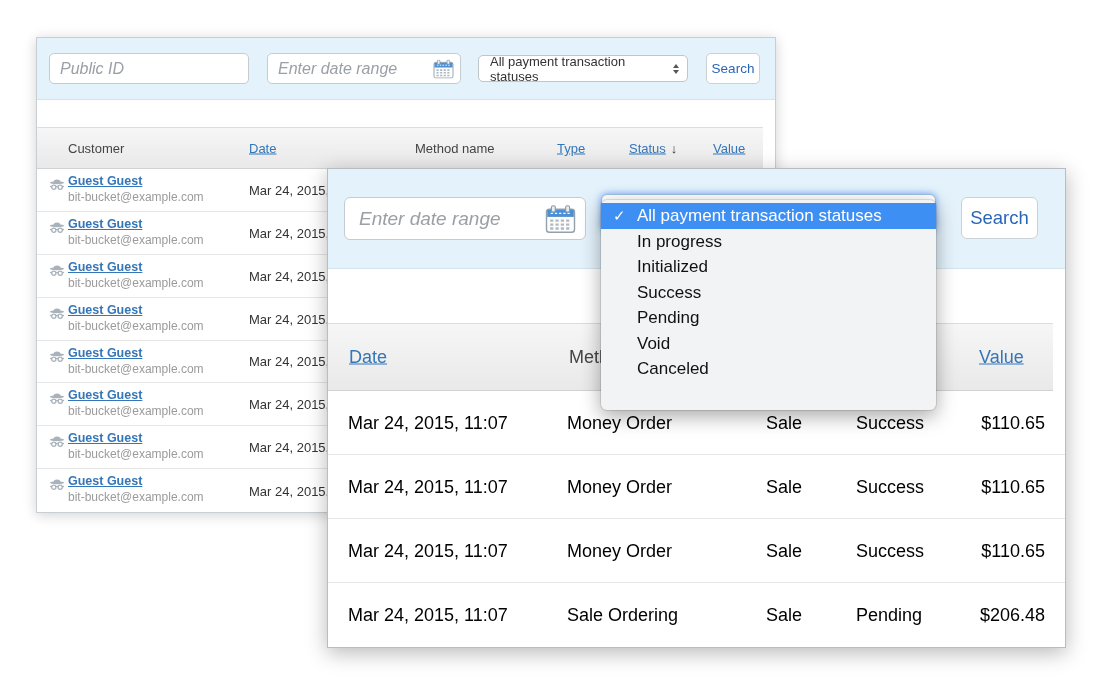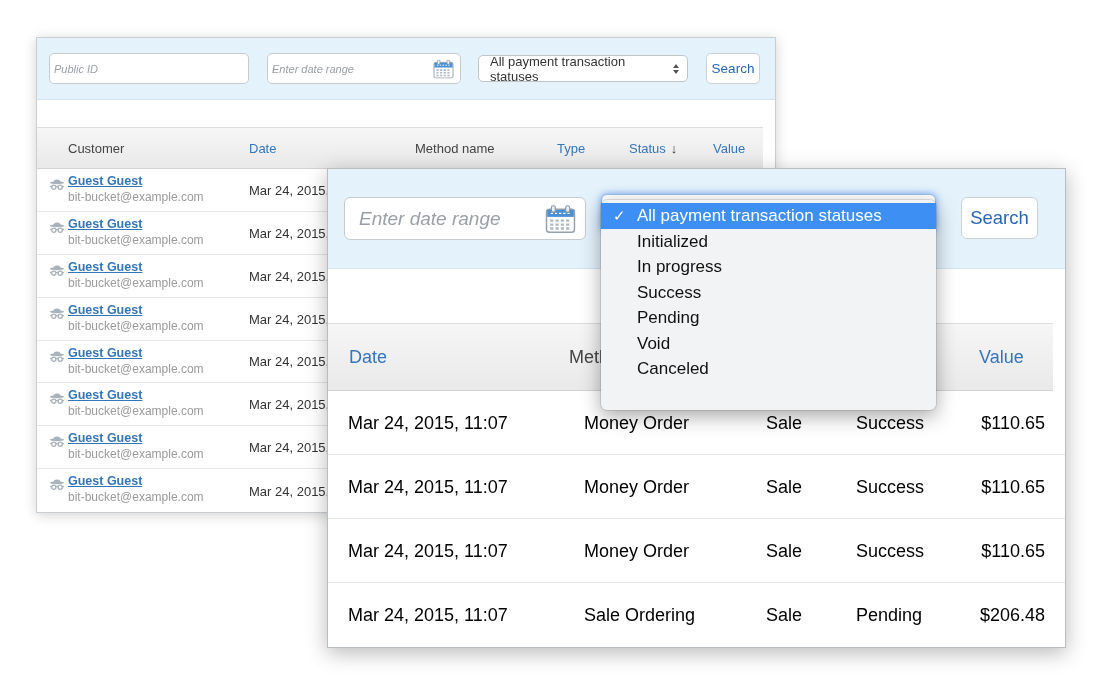--- a/index.html
+++ b/index.html
@@ -10,21 +10,21 @@
   .panel.back  { left:36px; top:37px; width:740px; height:476px; box-shadow:0 2px 12px rgba(0,0,0,.18); overflow:hidden; }
   .panel.front { left:327px; top:168px; width:739px; height:480px; border-color:#b8bdc2; box-shadow:0 5px 20px rgba(0,0,0,.28); overflow:visible; }
 
   
   .filterbar { position:absolute; left:0; right:0; top:0; background:#e4f2fb; border-bottom:1px solid #d5e3ee; }
   .b-filter { height:62px; }
   .f-filter { height:100px; }
 
   .textfield { background:#fff; border:1px solid #c6cbd0; border-radius:5px; color:#333; width:100%; height:100%; outline:none; }
   .textfield::placeholder { font-style:italic; color:#9aa0a6; }
-  .b-filter .textfield { font-size:11px; padding:0 4px; }
+  .b-filter .textfield { font-size:16px; padding:0 10px; }
   .f-filter .textfield { font-size:19px; padding:0 14px; border-radius:6px; }
 
   .field-wrap { position:absolute; }
   .wrap-public  { left:12px;  top:15px; width:200px; height:31px; }
   .wrap-bdate   { left:230px; top:15px; width:194px; height:31px; }
   .wrap-fdate   { left:16px;  top:28px; width:242px; height:43px; }
   .wrap-bdate .textfield { padding-right:32px; }
   .wrap-fdate .textfield { padding-right:46px; }
   .cal-icon { position:absolute; top:50%; transform:translateY(-50%); }
   .wrap-bdate .cal-icon { right:7px;  width:21px; height:19px; }
@@ -45,39 +45,39 @@
   .f-search { left:633px; top:28px; width:77px; height:42px; font-size:18.5px; border-radius:6px; }
 
   
   .thead { position:absolute; left:0; right:12px; background:linear-gradient(#f6f6f6,#e9e9e9);
            border-top:1px solid #dddddd; border-bottom:1px solid #d2d2d2; }
   .b-head { top:89px;  height:42px; }
   .f-head { top:154px; height:68px; }
   .hcell { position:absolute; top:50%; transform:translateY(-50%); color:#444; white-space:nowrap; }
   .b-head .hcell { font-size:13px; }
   .f-head .hcell { font-size:18px; }
-  .hlink { color:#3476b8; cursor:pointer; }
+  .hlink { color:#3476b8; text-decoration:underline; cursor:pointer; }
   .sort-arrow { color:#333; text-decoration:none; display:inline-block; margin-left:5px; }
 
   
   .rows { position:absolute; left:0; right:0; bottom:0; display:grid; }
   .b-rows { top:131px; grid-template-rows:repeat(8,1fr); }
   .f-rows { top:222px; grid-template-rows:repeat(4,1fr); }
   .row { position:relative; border-bottom:1px solid #e6e6e6; background:#fff; }
   .rows .row:last-child { border-bottom:none; }
   .cell { position:absolute; top:50%; transform:translateY(-50%); white-space:nowrap; }
 
   .spy-icon { position:absolute; left:12px; top:9px; }
   .b-name  { position:absolute; left:31px; top:5px; font-size:12.5px; font-weight:bold; color:#3476b8; text-decoration:underline; white-space:nowrap; }
   .b-email { position:absolute; left:31px; top:21px; font-size:12px; color:#9b9b9b; white-space:nowrap; }
   .b-date  { left:212px; font-size:13px; color:#333; }
 
   .f-row .cell { font-size:18px; color:#000000; }
   .f-date   { left:20px; }
-  .f-method { left:256px; }
+  .f-method { left:239px; }
   .f-type   { left:438px; }
   .f-status { left:528px; }
   .f-value  { right:20px; text-align:right; }
   .hd-date   { left:21px; }
   .hd-method { left:241px; }
   .hd-type   { left:438px; }
   .hd-status { left:528px; }
   .hd-value  { left:651px; }
   .bh-customer { left:31px; }
   .bh-date     { left:212px; }
@@ -286,21 +286,21 @@
         <span class="cell f-status">Pending</span>
         <span class="cell f-value">$206.48</span>
       </div>
     </div>
 
     <div class="menu">
       <div class="opt selected">
         <span class="check">✓</span>
         <span>All payment transaction statuses</span>
       </div>
+      <div class="opt">In progress</div>
       <div class="opt">Initialized</div>
-      <div class="opt">In progress</div>
       <div class="opt">Success</div>
       <div class="opt">Pending</div>
       <div class="opt">Void</div>
       <div class="opt">Canceled</div>
     </div>
   </section>
 </div>
 
 </body></html>

